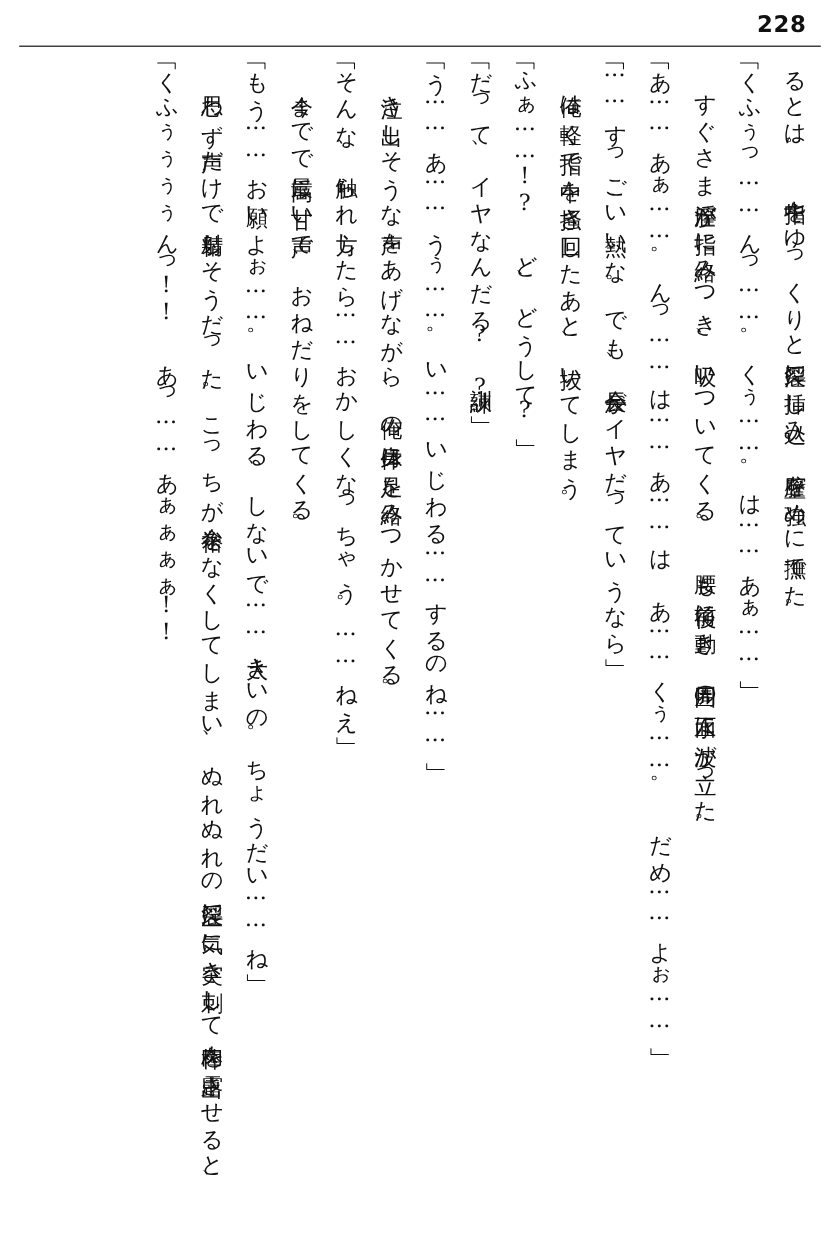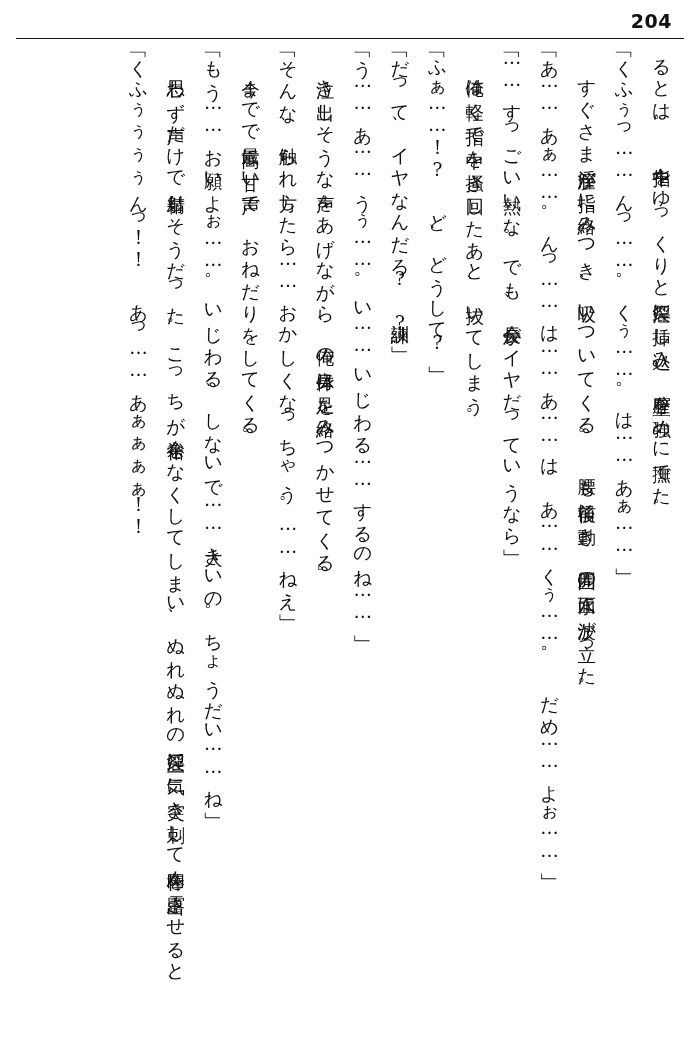--- a/index.html
+++ b/index.html
@@ -67,21 +67,21 @@
     margin: 0;
     padding: 0;
     text-indent: 0;
   }
 </style>
 </head>
 <body>
 
 <div class="page">
 
-  <div class="page-number">204</div>
+  <div class="page-number">228</div>
 
   <div class="header-rule"></div>
 
   <div class="body-text" id="body-text">
       <p>るとは。　中指をゆっくりと淫裂に挿し込み、膣壁を強めに撫でた。</p>
       <p>「くふぅっ……んっ……。くぅ……。は……あぁ……」</p>
       <p>　すぐさま淫膣が指に絡みつき、吸いついてくる。　腰も前後に動き、周囲の水面に波が立った。</p>
       <p>「あ……あぁ……。んっ……は……あ……は　あ……くぅ……。　だめ……よぉ……」</p>
       <p>「……すっごい熱いな。でも、会長がイヤだっていうなら」</p>
       <p>　俺は軽く指で中を掻き回したあと、抜いてしまう。</p>

